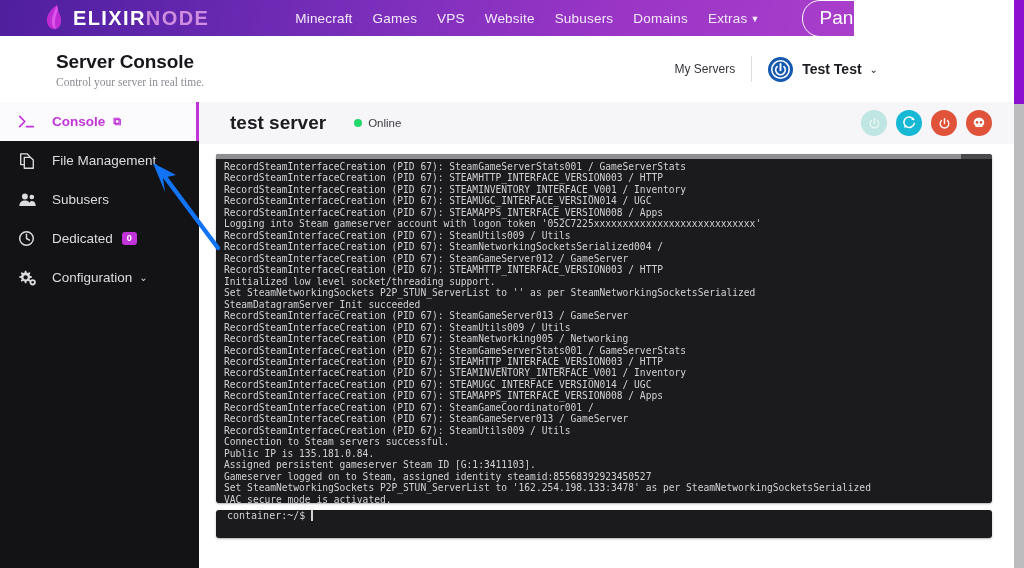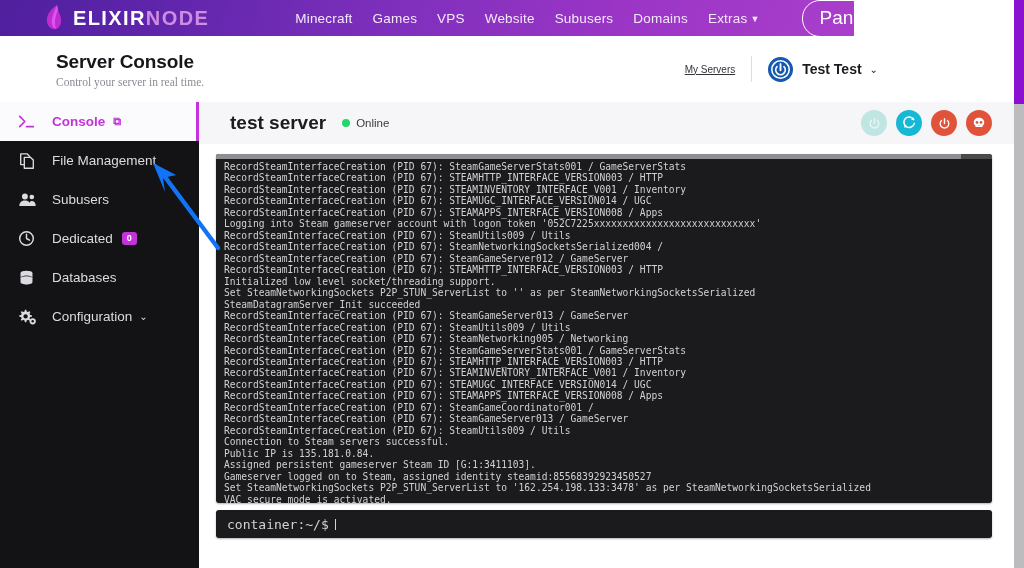--- a/index.html
+++ b/index.html
@@ -49,21 +49,21 @@
     display: flex; align-items: center;
     z-index: 20;
   }
   .page-titles { margin-left: 56px; }
   .page-title { font-size: 19px; font-weight: bold; color: #17171b; letter-spacing: -.1px; }
   .page-sub { font-size: 11.5px; color: #8b8b93; margin-top: 3px; font-family: Liberation Serif, serif; }
   .subheader-right {
     margin-left:auto; margin-right: 28px;
     display:flex; align-items:center;
   }
-  .my-servers { font-size: 10px; color: #33333a; cursor: pointer; text-decoration: underline; }
+  .my-servers { font-size: 12px; color: #33333a; cursor: pointer; }
   .vdivide { width:1px; height: 26px; background:#dcdce2; margin: 0 16px; }
   .user-avatar {
     width: 25px; height: 25px; border-radius: 50%;
     background: #1558b0; display:flex; align-items:center; justify-content:center;
     margin-right: 9px;
   }
   .user-name { font-size: 14px; font-weight: bold; color: #1b1b20; }
   .user-caret { font-size: 10px; color:#1b1b20; margin-left: 8px; }
 
   
@@ -106,21 +106,21 @@
     width: 815px; height: 466px;
     background: #ffffff;
     z-index: 10;
   }
   .server-bar {
     height: 42px; display:flex; align-items:center;
     padding: 0 22px 0 31px;
     background: #f6f6f8;
   }
   .server-name { font-size: 19px; font-weight: bold; color: #1b1b20; }
-  .status-wrap { display:flex; align-items:center; margin-left: 16px; }
+  .status-wrap { display:flex; align-items:center; margin-left: 28px; }
   .status-dot { width: 8px; height: 8px; border-radius:50%; background:#22d86a; margin-right:6px; }
   .status-text { font-size: 11.5px; color: #3a3a42; }
   .actions { margin-left:auto; display:flex; gap: 9px; }
   .abtn {
     width: 26px; height: 26px; border-radius: 50%;
     display:flex; align-items:center; justify-content:center;
     cursor: pointer;
   }
   .abtn.start  { background: #bfe6e2; }
   .abtn.restart{ background: #17b8d4; }
@@ -148,24 +148,24 @@
     line-height: 11.47px;
     color: #d2d2d4;
     white-space: pre;
     overflow: hidden;
   }
   .cmdline {
     margin-top: 7px;
     background: #1b1b1d;
     height: 28px;
     border-radius: 3px;
-    display:flex; align-items:center;
+    display:flex; 
     padding-left: 11px;
     font-family: "DejaVu Sans Mono", monospace;
-    font-size: 13px;
+    font-size: 10px;
     color: #d2d2d4;
     box-shadow: 0 1px 2px rgba(0,0,0,.3);
   }
   .caret-blk {
     display:inline-block; width:1.5px; height:11px;
     background:#d2d2d4; margin-left: 6px;
   }
 
   
   .pagescroll {
@@ -272,32 +272,20 @@
     <span class="side-ico">
       <svg width="17" height="17" viewBox="0 0 20 20">
         <circle cx="10" cy="10" r="8" fill="none" stroke="#dcdce0" stroke-width="1.7"></circle>
         <path d="M10 5 L10 10 L13.5 12" fill="none" stroke="#dcdce0" stroke-width="1.7" stroke-linecap="round" stroke-linejoin="round"></path>
       </svg>
     </span>
     <span>Dedicated</span>
     <span class="badge">0</span>
   </div>
 
-  <div class="side-item">
-    <span class="side-ico">
-      <svg width="17" height="18" viewBox="0 0 20 20">
-        <ellipse cx="10" cy="4" rx="7" ry="2.6" fill="#dcdce0"></ellipse>
-        <path d="M3 4 L3 9 C3 10.5, 6.2 11.6, 10 11.6 C13.8 11.6, 17 10.5, 17 9 L17 4" fill="#dcdce0"></path>
-        <path d="M3 10 L3 15 C3 16.5, 6.2 17.6, 10 17.6 C13.8 17.6, 17 16.5, 17 15 L17 10" fill="#dcdce0"></path>
-        <ellipse cx="10" cy="9.5" rx="7" ry="2.4" fill="#131316"></ellipse>
-        <ellipse cx="10" cy="10.3" rx="7" ry="2.4" fill="#dcdce0"></ellipse>
-      </svg>
-    </span>
-    <span>Databases</span>
-  </div>
 
   <div class="side-item">
     <span class="side-ico">
       <svg width="19" height="18" viewBox="0 0 22 20">
         <g fill="#dcdce0">
           <path d="M8 1.5 l1.6 0 .4 2.1 1.5 .7 1.8-1.1 1.1 1.1 -1.1 1.8 .7 1.5 2.1 .4 0 1.6 -2.1 .4 -.7 1.5 1.1 1.8 -1.1 1.1 -1.8-1.1 -1.5 .7 -.4 2.1 -1.6 0 -.4-2.1 -1.5-.7 -1.8 1.1 -1.1-1.1 1.1-1.8 -.7-1.5 -2.1-.4 0-1.6 2.1-.4 .7-1.5 -1.1-1.8 1.1-1.1 1.8 1.1 1.5-.7z"></path>
         </g>
         <circle cx="8.8" cy="9.3" r="2.5" fill="#131316"></circle>
         <circle cx="17" cy="15" r="3.6" fill="#dcdce0"></circle>
         <circle cx="17" cy="15" r="1.4" fill="#131316"></circle>

